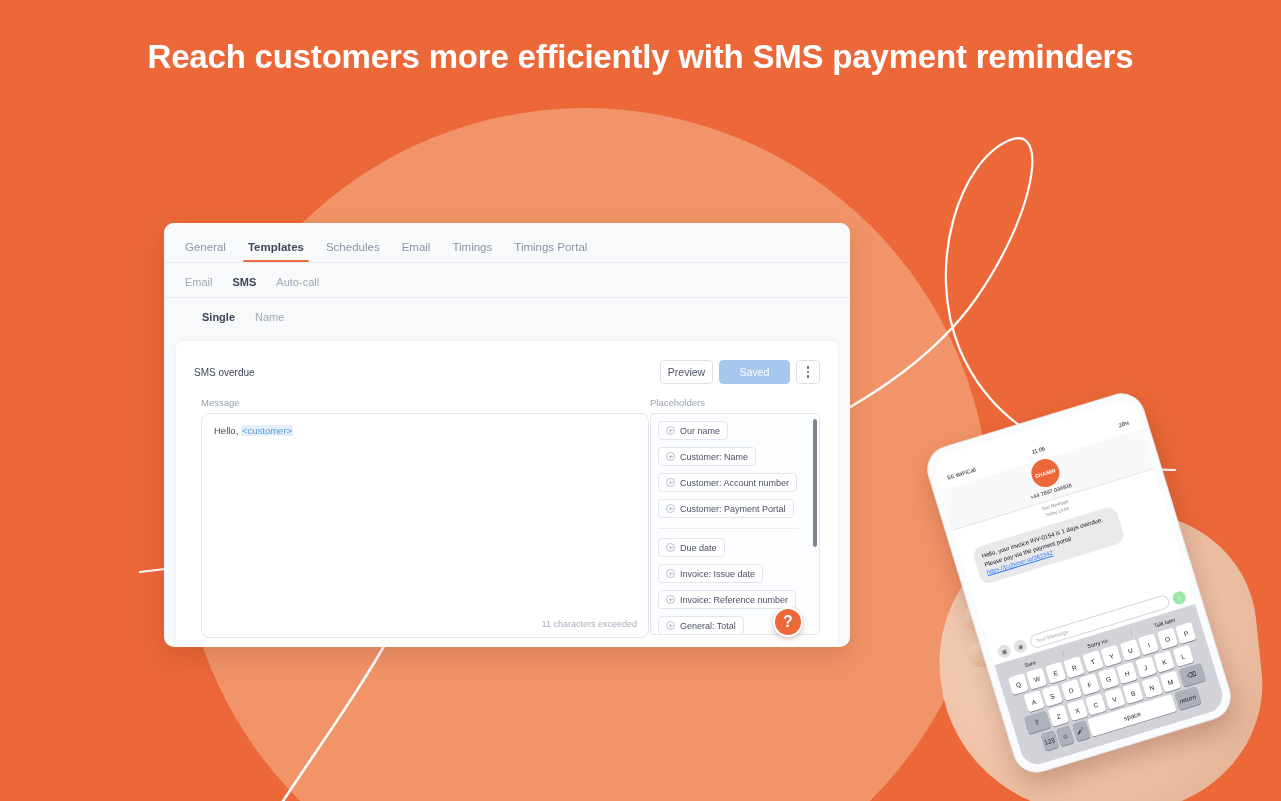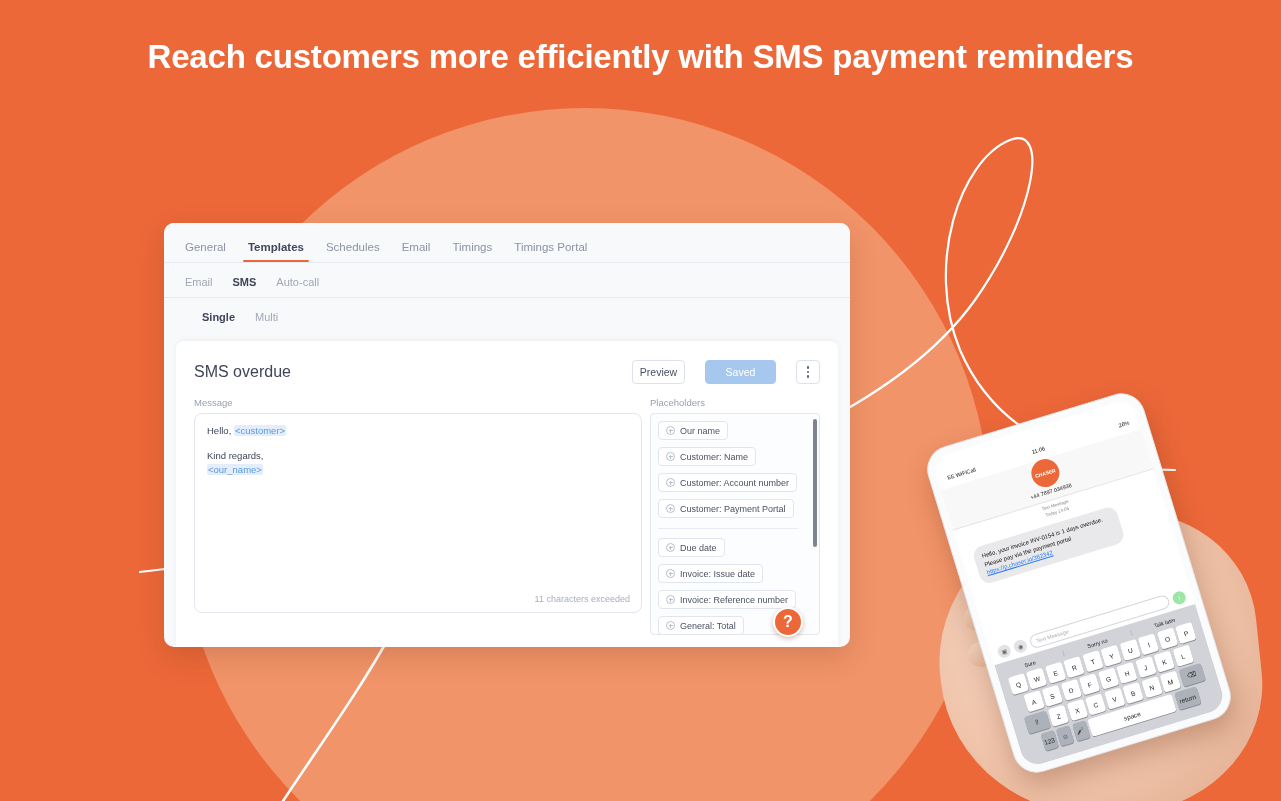--- a/index.html
+++ b/index.html
@@ -98,22 +98,22 @@
     width: 662px; height: 306px;
     background: #FFFFFF;
     border-radius: 8px 8px 0 0;
     box-shadow: 0 -1px 5px rgba(60,70,90,0.06);
     padding: 16px 18px 0 18px;
   }
   #editor-head {
     display: flex; align-items: center; justify-content: space-between;
     height: 30px;
   }
-  #template-title { font-size: 16px; color: #3E4558; }
-  #head-actions { display: flex; align-items: center; gap: 20px; justify-content: flex-end; }
+  #template-title { font-size: 10px; color: #3E4558; }
+  #head-actions { display: flex; align-items: center; gap: 6px; justify-content: flex-end; }
   .btn {
     font-size: 10.5px;
     border-radius: 4px;
     height: 24px;
     display: flex; align-items: center; justify-content: center;
     cursor: pointer;
     white-space: nowrap;
   }
   #preview-button {
     width: 53px; background: #fff;
@@ -127,27 +127,27 @@
     width: 24px; background: #fff;
     border: 1px solid #DDE1E9;
     flex-direction: column; gap: 2px;
   }
   #kebab-button i {
     display: block; width: 2.5px; height: 2.5px;
     border-radius: 50%; background: #5A6277;
   }
 
   
-  #editor-body { display: flex; gap: 8px; margin-top: 10px; justify-content: flex-end; }
+  #editor-body { display: flex; gap: 1px; margin-top: 10px; justify-content: flex-end; }
   .field-label { font-size: 9.5px; color: #98A0B0; margin-bottom: 5px; }
 
   #message-col { width: 448px; }
   #message-box {
     position: relative;
-    height: 200px;
+    height: 225px;
     border: 1px solid #E2E6EE;
     border-radius: 8px;
     background: #fff;
     padding: 10px 12px;
     overflow: hidden;
   }
   #message-text {
     font-size: 9.5px;
     line-height: 1.45;
     color: #3E4558;
@@ -389,21 +389,21 @@
       <div class="tab">Timings</div>
       <div class="tab">Timings Portal</div>
     </div>
   <div class="tabrow" id="secondary-tabs">
       <div class="tab2">Email</div>
       <div class="tab2 active">SMS</div>
       <div class="tab2">Auto-call</div>
     </div>
   <div class="tabrow" id="tertiary-tabs">
       <div class="tab3 active">Single</div>
-      <div class="tab3">Multi</div>
+      <div class="tab3">Name</div>
     </div>
 
   <div id="editor-card">
 
     <div id="editor-head">
       <div id="template-title">SMS overdue</div>
       <div id="head-actions">
         <div class="btn" id="preview-button">Preview</div>
         <div class="btn" id="saved-button">Saved</div>
         <div class="btn" id="kebab-button">
@@ -414,21 +414,20 @@
       </div>
     </div>
 
     <div id="editor-body">
 
       <div id="message-col">
         <div class="field-label">Message</div>
         <div id="message-box">
           <div id="message-text">
               <p><span>Hello, </span><span class="ph">&lt;customer&gt;</span></p>
-              <p><span>Kind regards,</span><br><span class="ph">&lt;our_name&gt;</span></p>
             </div>
           <div id="char-counter">11 characters exceeded</div>
         </div>
       </div>
 
       <div id="placeholders-col">
         <div class="field-label">Placeholders</div>
         <div id="placeholders-panel">
           <div id="ph-list"><div class="ph-chip">
                 <span class="plus-icon"></span>

